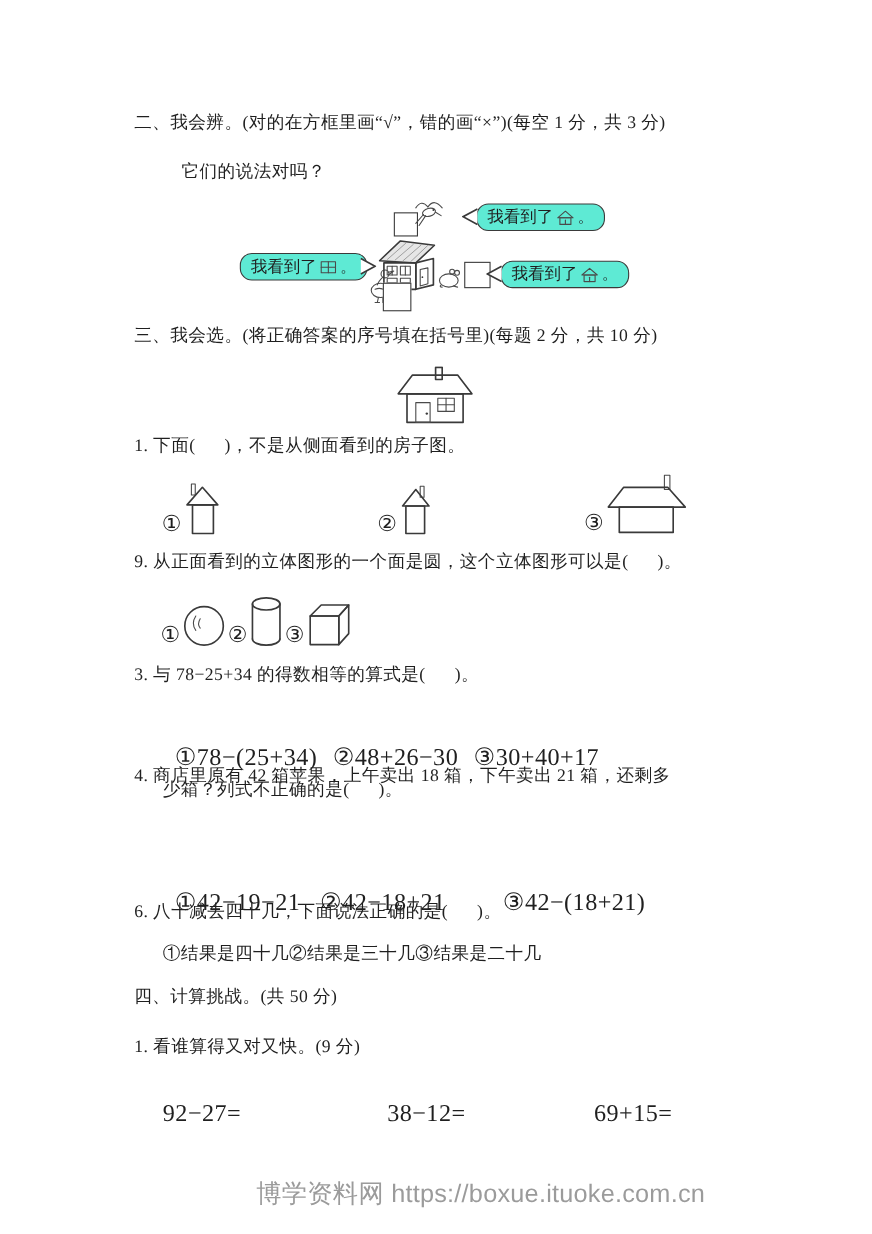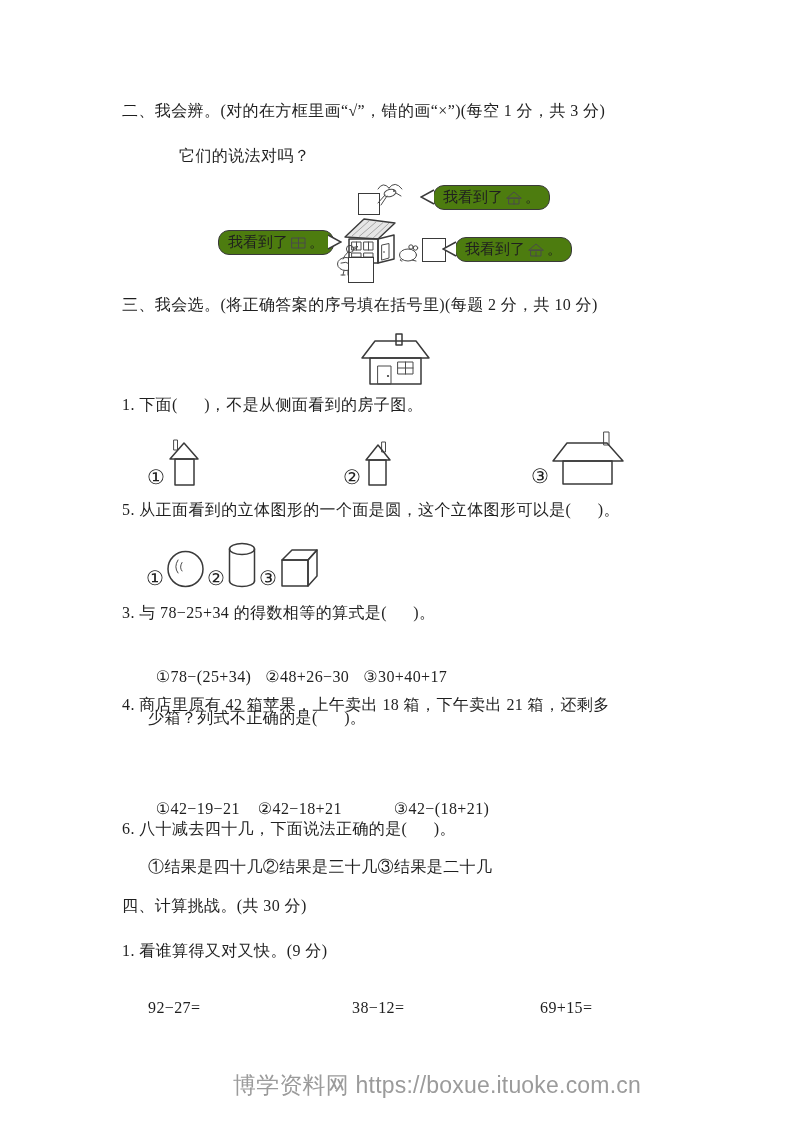--- a/index.html
+++ b/index.html
@@ -2,44 +2,44 @@
 <html><head>
 <meta charset="utf-8">
 <style>
   html,body{margin:0;padding:0;}
   body{
     width:793px;height:1122px;position:relative;background:#ffffff;
     font-family:"Liberation Serif","DejaVu Serif",serif;color:#1f1f1f;
     overflow:hidden;
   }
   .line{position:absolute;font-size:16px;white-space:pre;letter-spacing:.4px;}
-  .num-line{font-size:16px;text-align:right;}
+  .num-line{font-size:22px;text-align:right;}
   .art{position:absolute;}
   .stroke{fill:none;stroke:#3a3a3a;stroke-width:1.5;stroke-linejoin:round;stroke-linecap:round;}
   .thin{fill:none;stroke:#4a4a4a;stroke-width:1;stroke-linejoin:round;stroke-linecap:round;}
   .scene{position:absolute;left:0;top:178px;width:793px;height:118px;}
   .abox{position:absolute;border:1.6px solid #3a3a3a;background:#fff;}
   .bubble{
     position:absolute;display:inline-flex;align-items:center;gap:3px;
     border:1.6px solid #3a3a3a;border-radius:11px;padding:2px 9px;
-    font-size:15px;background:#4d7c0f;white-space:nowrap;z-index:1;
+    font-size:15px;background:#5eead4;white-space:nowrap;z-index:1;
   }
   .pointer{position:absolute;z-index:2;}
   .optgroup{position:absolute;display:flex;align-items:flex-end;gap:2px;}
   .cnum{font-size:20px;line-height:1;}
   .footer{
     position:absolute;left:233px;top:1070px;font-size:23px;color:#9b9b9b;
     font-family:"Liberation Sans","DejaVu Sans",sans-serif;letter-spacing:.2px;
   }
 </style>
 </head>
 <body>
 
 <div class="line" style="left:122px;top:101px">二、我会辨。(对的在方框里画“√”，错的画“×”)(每空 1 分，共 3 分)</div>
-<div class="line" style="left:179px;top:146px">它们的说法对吗？</div>
+<div class="line" style="left:165px;top:146px">它们的说法对吗？</div>
 
 <div class="scene">
 
   <div class="abox" style="left:358px;top:15px;width:20px;height:20px"></div>
 
   <svg class="art" style="left:375px;top:2px" width="30" height="28" viewBox="0 0 30 28">
     <path class="thin" d="M3,9 Q8,1 14,8"></path>
     <path class="thin" d="M14,8 Q20,0 27,9"></path>
     <ellipse class="thin" cx="15" cy="13" rx="6" ry="3.6" transform="rotate(-15 15 13)"></ellipse>
     <line class="thin" x1="10" y1="15" x2="3" y2="23"></line>
@@ -164,21 +164,21 @@
 </div>
 <div class="optgroup" style="left:531px;top:430px">
   <span class="cnum">③</span>
   <svg width="74" height="56" viewBox="0 0 74 56">
     <rect class="thin" x="53" y="2" width="5" height="13"></rect>
     <polygon class="stroke" points="2,31 16,13 56,13 72,31"></polygon>
     <rect class="stroke" x="12" y="31" width="49" height="23"></rect>
   </svg>
 </div>
 
-<div class="line" style="left:122px;top:500px">5. 从正面看到的立体图形的一个面是圆，这个立体图形可以是(      )。</div>
+<div class="line" style="left:122px;top:500px">9. 从正面看到的立体图形的一个面是圆，这个立体图形可以是(      )。</div>
 
 <div class="optgroup" style="left:146px;top:542px">
   <span class="cnum">①</span>
   <svg width="39" height="40" viewBox="0 0 39 40">
     <circle class="stroke" cx="19.5" cy="21" r="17.5"></circle>
     <path class="thin" d="M12,12 q-4.5,7 0,13"></path>
     <path class="thin" d="M16,14.5 q-3,5 0,8.5"></path>
   </svg>
   <span class="cnum">②</span>
   <svg width="30" height="46" viewBox="0 0 30 46">
@@ -202,20 +202,20 @@
 
 <div class="line" style="left:122px;top:695px">4. 商店里原有 42 箱苹果，上午卖出 18 箱，下午卖出 21 箱，还剩多</div>
 <div class="line" style="left:148px;top:708px">少箱？列式不正确的是(      )。</div>
 <div class="line num-line" style="left:147px;top:781px">
   <span>①42−19−21</span><span style="display:inline-block;width:18px"></span><span>②42−18+21</span><span style="display:inline-block;width:52px"></span><span>③42−(18+21)</span>
 </div>
 
 <div class="line" style="left:122px;top:819px">6. 八十减去四十几，下面说法正确的是(      )。</div>
 <div class="line" style="left:148px;top:857px">①结果是四十几②结果是三十几③结果是二十几</div>
 
-<div class="line" style="left:122px;top:896px">四、计算挑战。(共 30 分)</div>
+<div class="line" style="left:122px;top:896px">四、计算挑战。(共 50 分)</div>
 <div class="line" style="left:122px;top:941px">1. 看谁算得又对又快。(9 分)</div>
 
 <div class="line num-line" style="left:148px;top:999px">92−27=</div>
 <div class="line num-line" style="left:352px;top:999px">38−12=</div>
 <div class="line num-line" style="left:540px;top:999px">69+15=</div>
 
 <div class="footer">博学资料网 https://boxue.ituoke.com.cn</div>
 
 </body></html>

